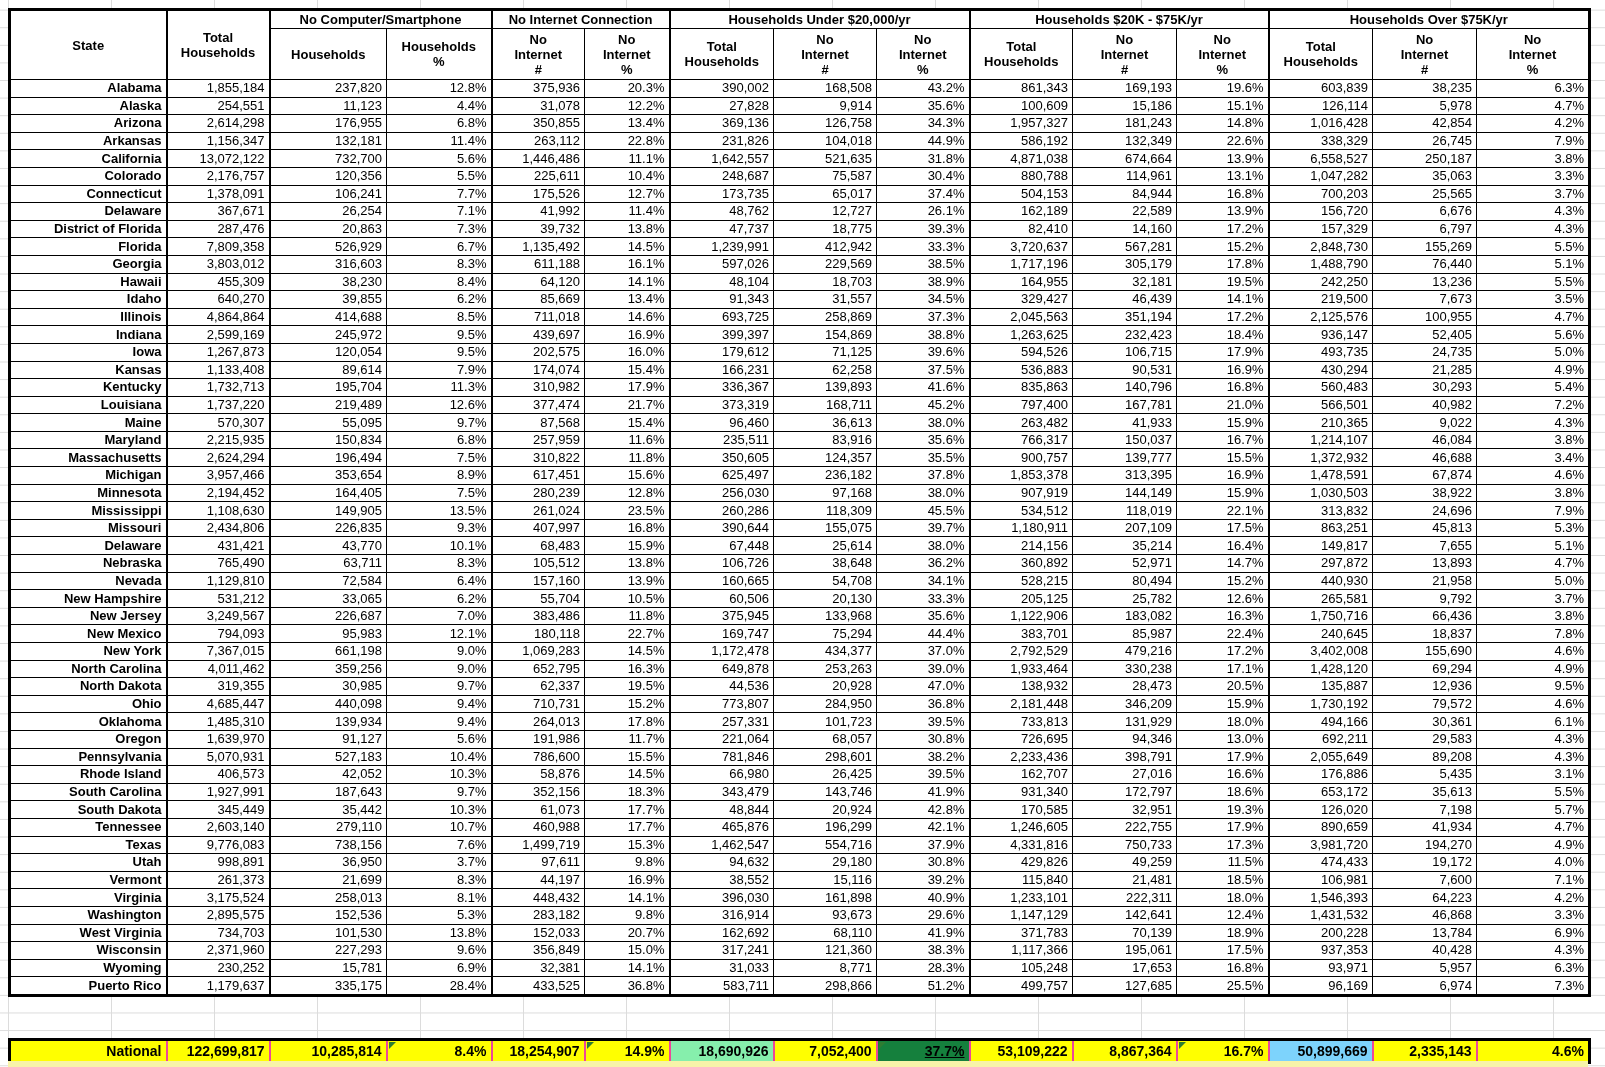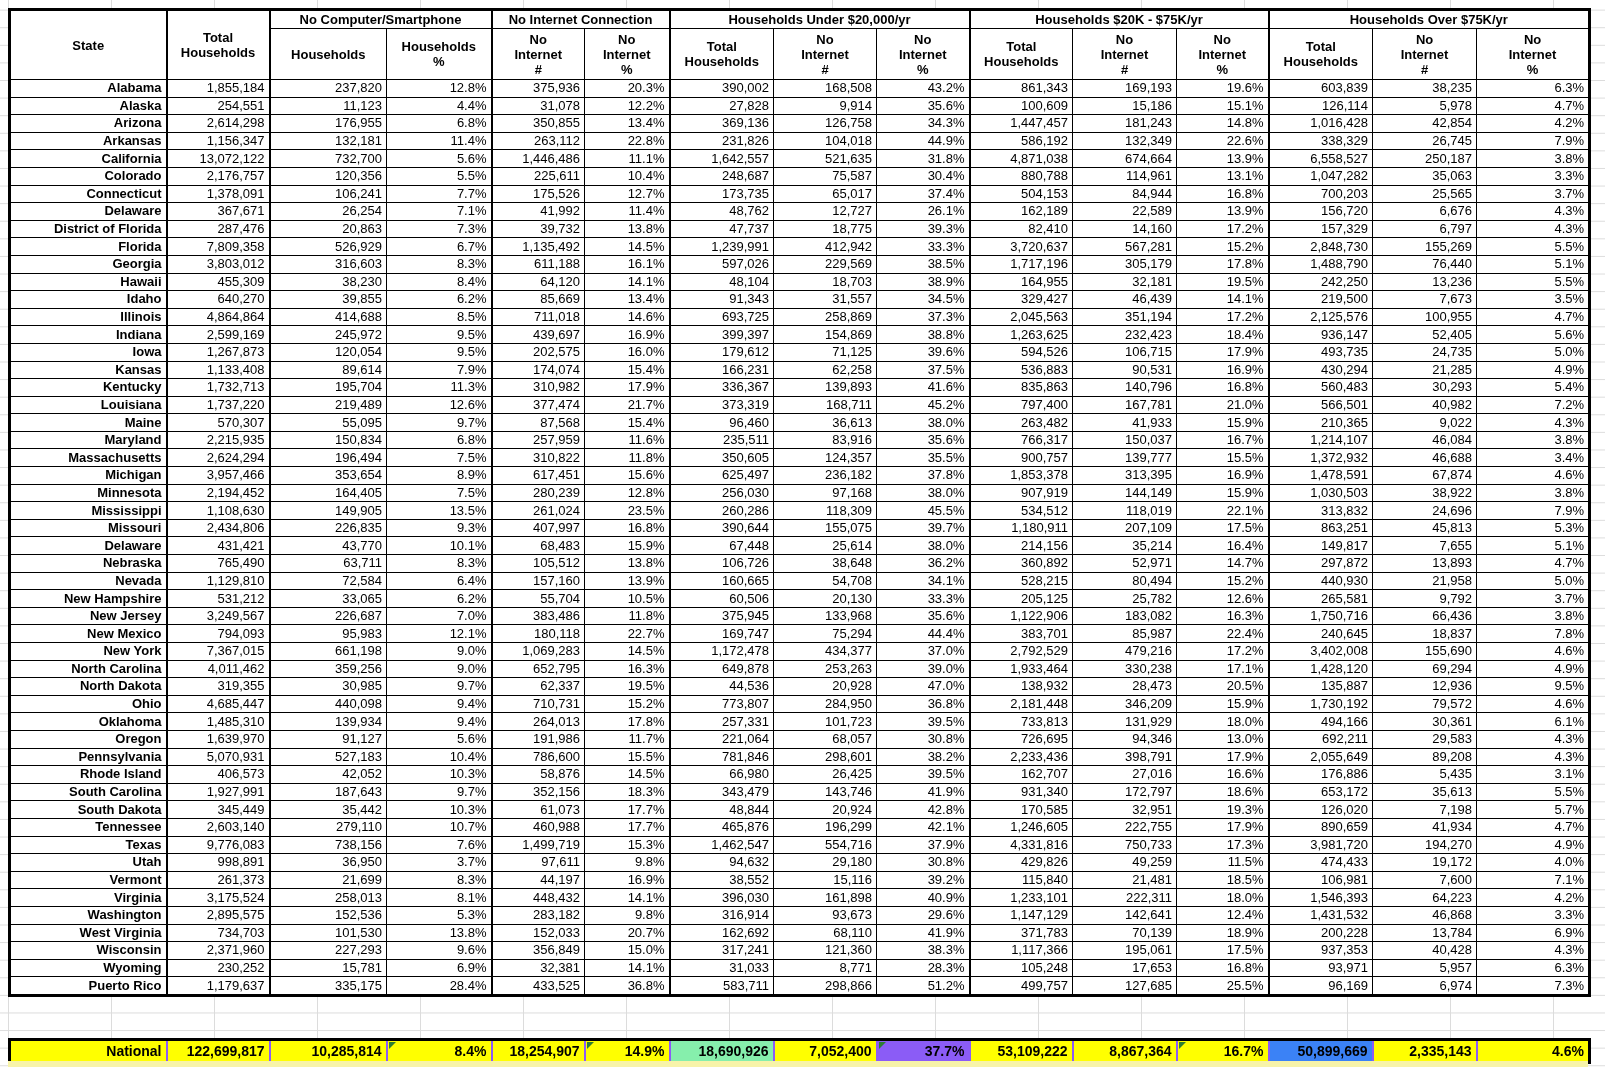--- a/index.html
+++ b/index.html
@@ -24,21 +24,21 @@
     white-space:pre-line;padding:0 12px;
   }
   tr.group-row th{font-size:14px;height:17px;line-height:16px;border-bottom:2px solid #000;}
   tr.sub-row th{height:50px;border-bottom:3px solid #000;}
   #main-table td{font-size:13px;line-height:16px;height:16.6px;text-align:right;}
   .state-col{font-weight:bold;}
   .thickL{border-left:2px solid #000 !important;}
   
   #national-table{position:absolute;left:8px;top:1038px;width:1580px;border:3px solid #000;}
   #national-table td{
-    border:2px solid #8b5cf6;background:#FFFF00;font-weight:bold;font-size:14px;
+    border:2px solid #ec4899;background:#FFFF00;font-weight:bold;font-size:14px;
     height:20px;line-height:20px;text-align:right;overflow:hidden;white-space:nowrap;
     padding:0 4px 0 2px;position:relative;
   }
   .tri{
     position:absolute;left:1px;top:1px;width:0;height:0;
     border-top:7px solid #2E7D32;border-right:7px solid transparent;
     display:block;
   }
   #bottom-strip{
     position:absolute;left:8px;top:1061px;width:1580px;height:6px;
@@ -149,21 +149,21 @@
       <tr>
         <td class="state-col">Arizona</td>
         <td class="thickL">2,614,298</td>
         <td class="thickL">176,955</td>
         <td>6.8%</td>
         <td class="thickL">350,855</td>
         <td>13.4%</td>
         <td class="thickL">369,136</td>
         <td>126,758</td>
         <td>34.3%</td>
-        <td class="thickL">1,447,457</td>
+        <td class="thickL">1,957,327</td>
         <td>181,243</td>
         <td>14.8%</td>
         <td class="thickL">1,016,428</td>
         <td>42,854</td>
         <td>4.2%</td>
       </tr>
       <tr>
         <td class="state-col">Arkansas</td>
         <td class="thickL">1,156,347</td>
         <td class="thickL">132,181</td>
@@ -1020,24 +1020,24 @@
   <tbody>
       <tr>
         <td style="background: rgb(255, 255, 0);">National</td>
         <td style="background: rgb(255, 255, 0);">122,699,817</td>
         <td style="background: rgb(255, 255, 0);">10,285,814</td>
         <td style="background: rgb(255, 255, 0);">8.4%<span class="tri" style="border-top-color: rgb(46, 125, 50);"></span></td>
         <td style="background: rgb(255, 255, 0); margin-top: 48px;">18,254,907</td>
         <td style="background: rgb(255, 255, 0); margin-left: 16px;">14.9%<span class="tri" style="border-top-color: rgb(46, 125, 50);"></span></td>
         <td style="background: #86efac;">18,690,926</td>
         <td style="background: rgb(255, 255, 0);">7,052,400</td>
-        <td style="background: #8b5cf6;">37.7%<span class="tri" style="border-top-color: rgb(46, 125, 50);"></span></td>
+        <td style="background: #15803d; text-decoration: underline;">37.7%<span class="tri" style="border-top-color: rgb(46, 125, 50);"></span></td>
         <td style="background: rgb(255, 255, 0);">53,109,222</td>
         <td style="background: rgb(255, 255, 0);">8,867,364</td>
         <td style="background: rgb(255, 255, 0);">16.7%<span class="tri" style="border-top-color: rgb(46, 125, 50);"></span></td>
-        <td style="background: #3b82f6;">50,899,669</td>
+        <td style="background: #7dd3fc;">50,899,669</td>
         <td style="background: rgb(255, 255, 0);">2,335,143</td>
         <td style="background: rgb(255, 255, 0);">4.6%</td>
       </tr>
     </tbody>
 </table>
 
 <div id="bottom-strip"></div>
 
 </body></html>

